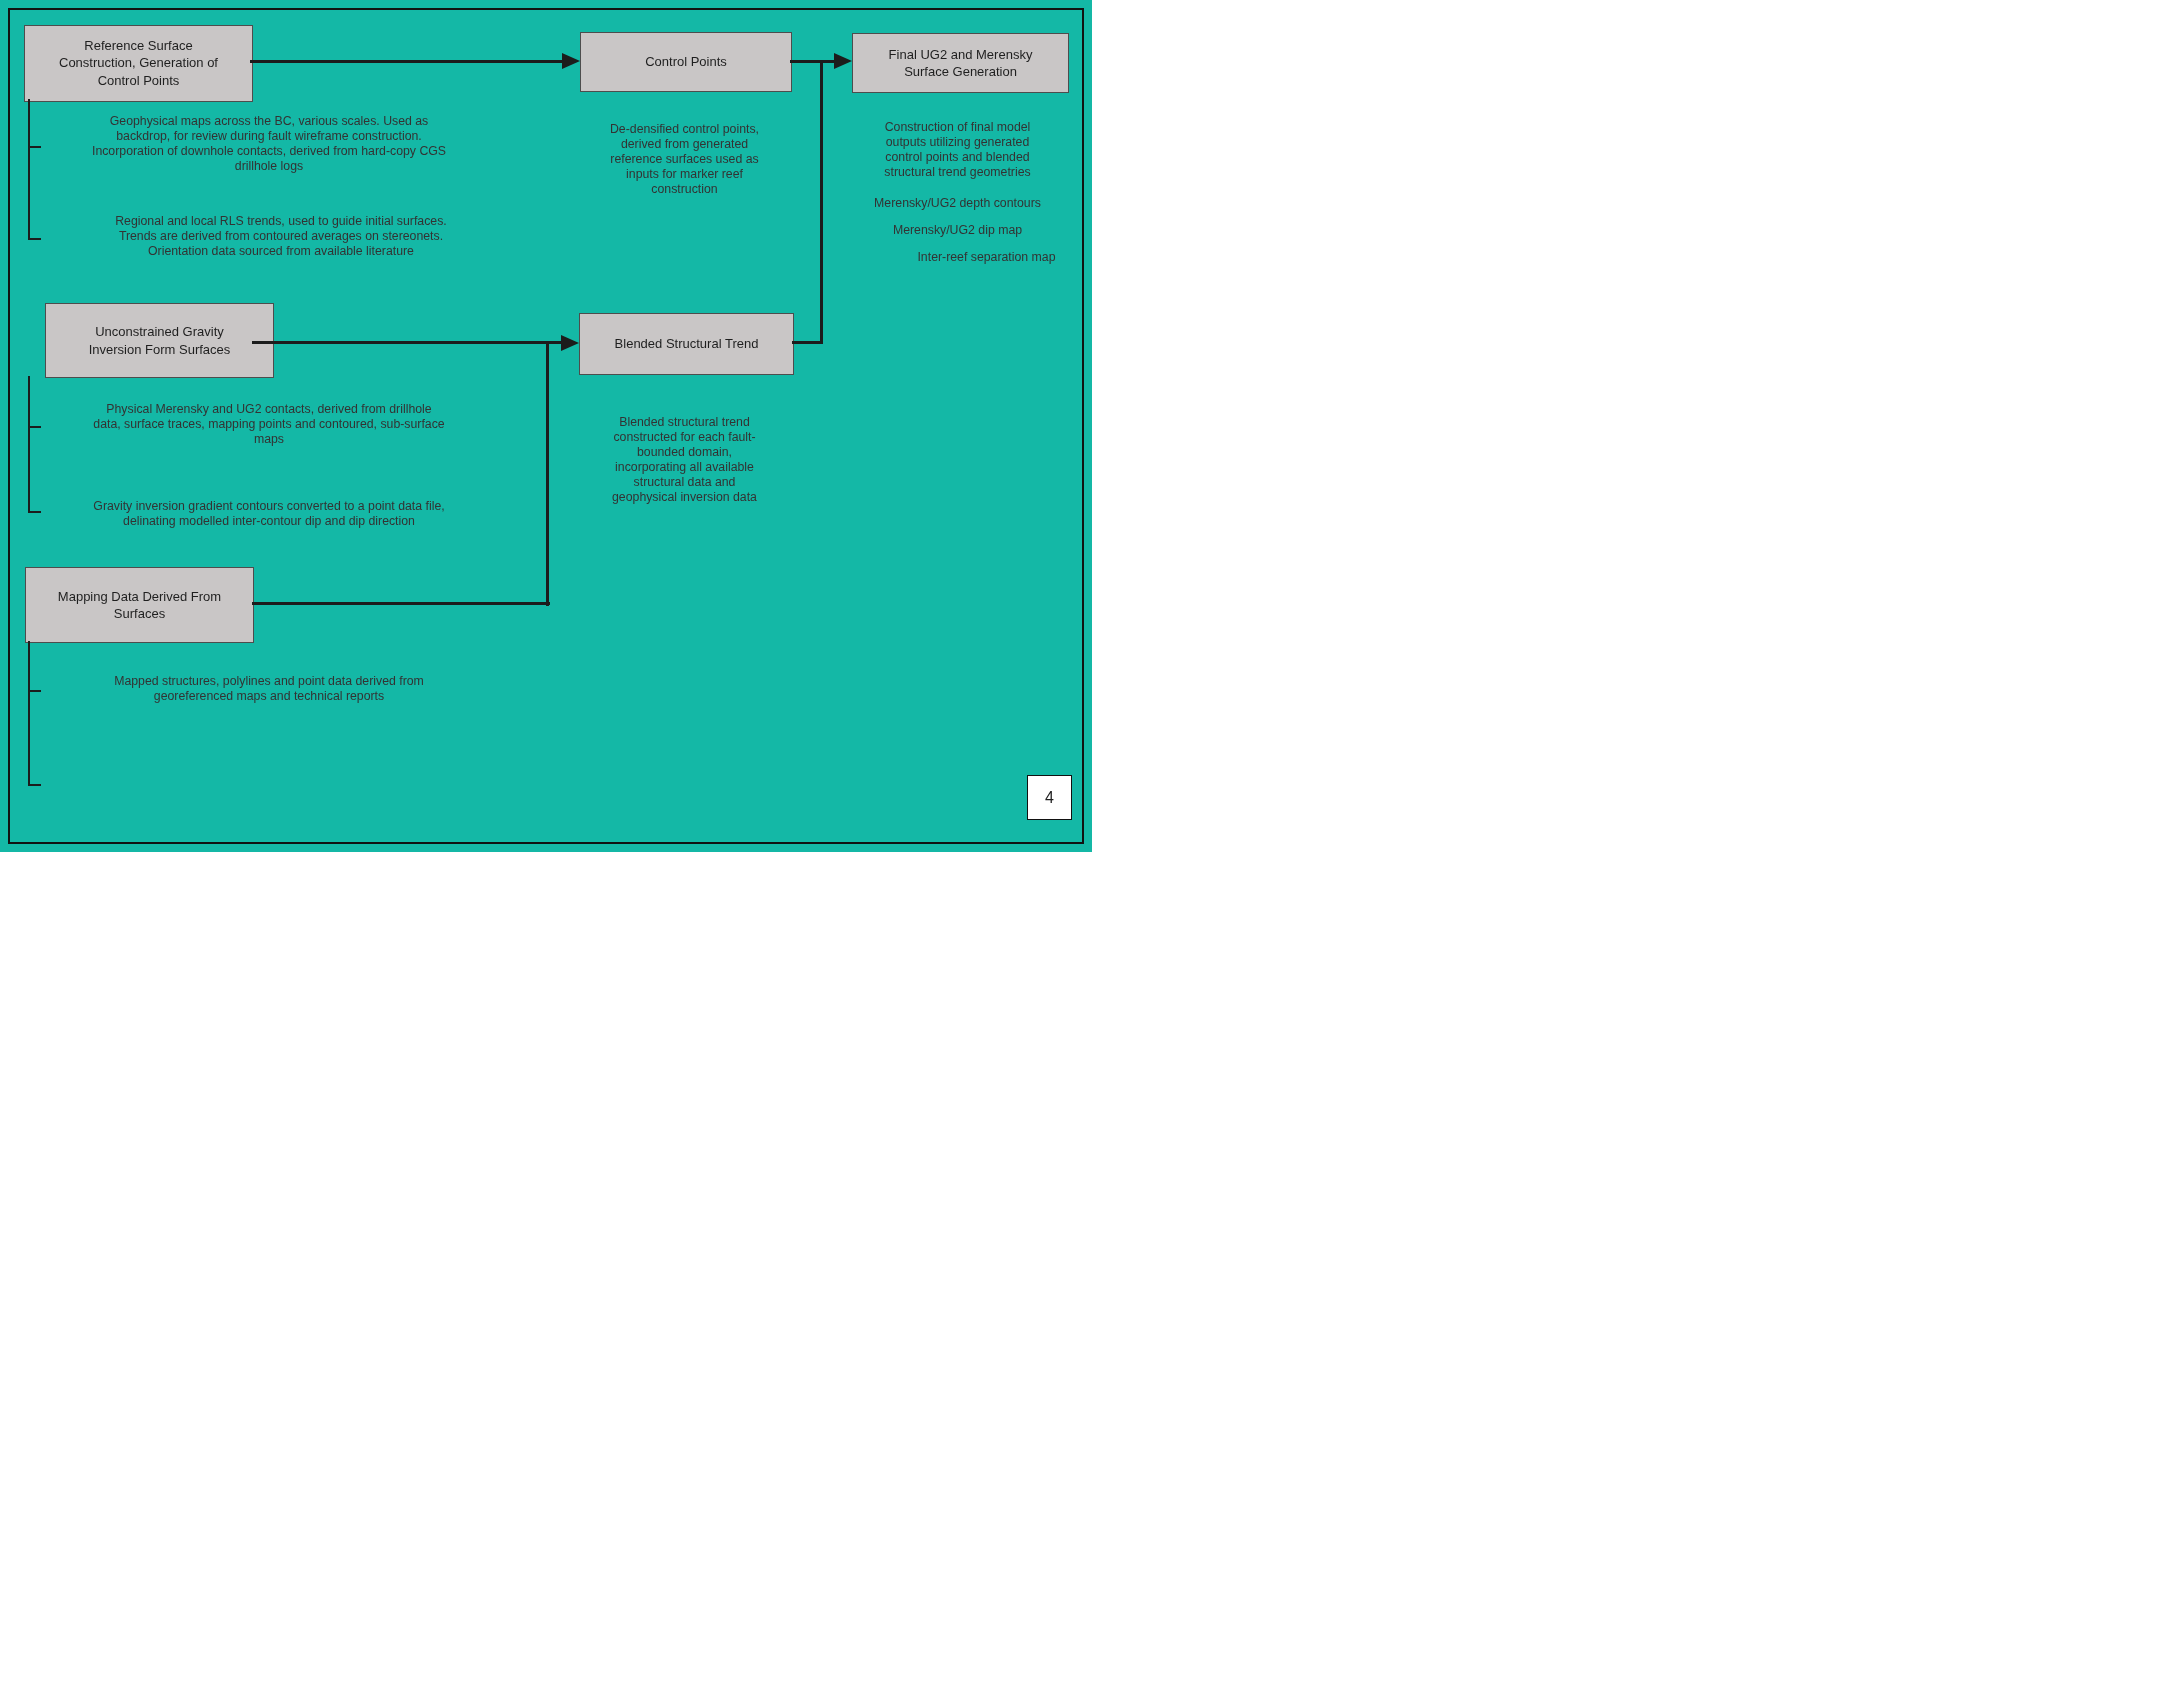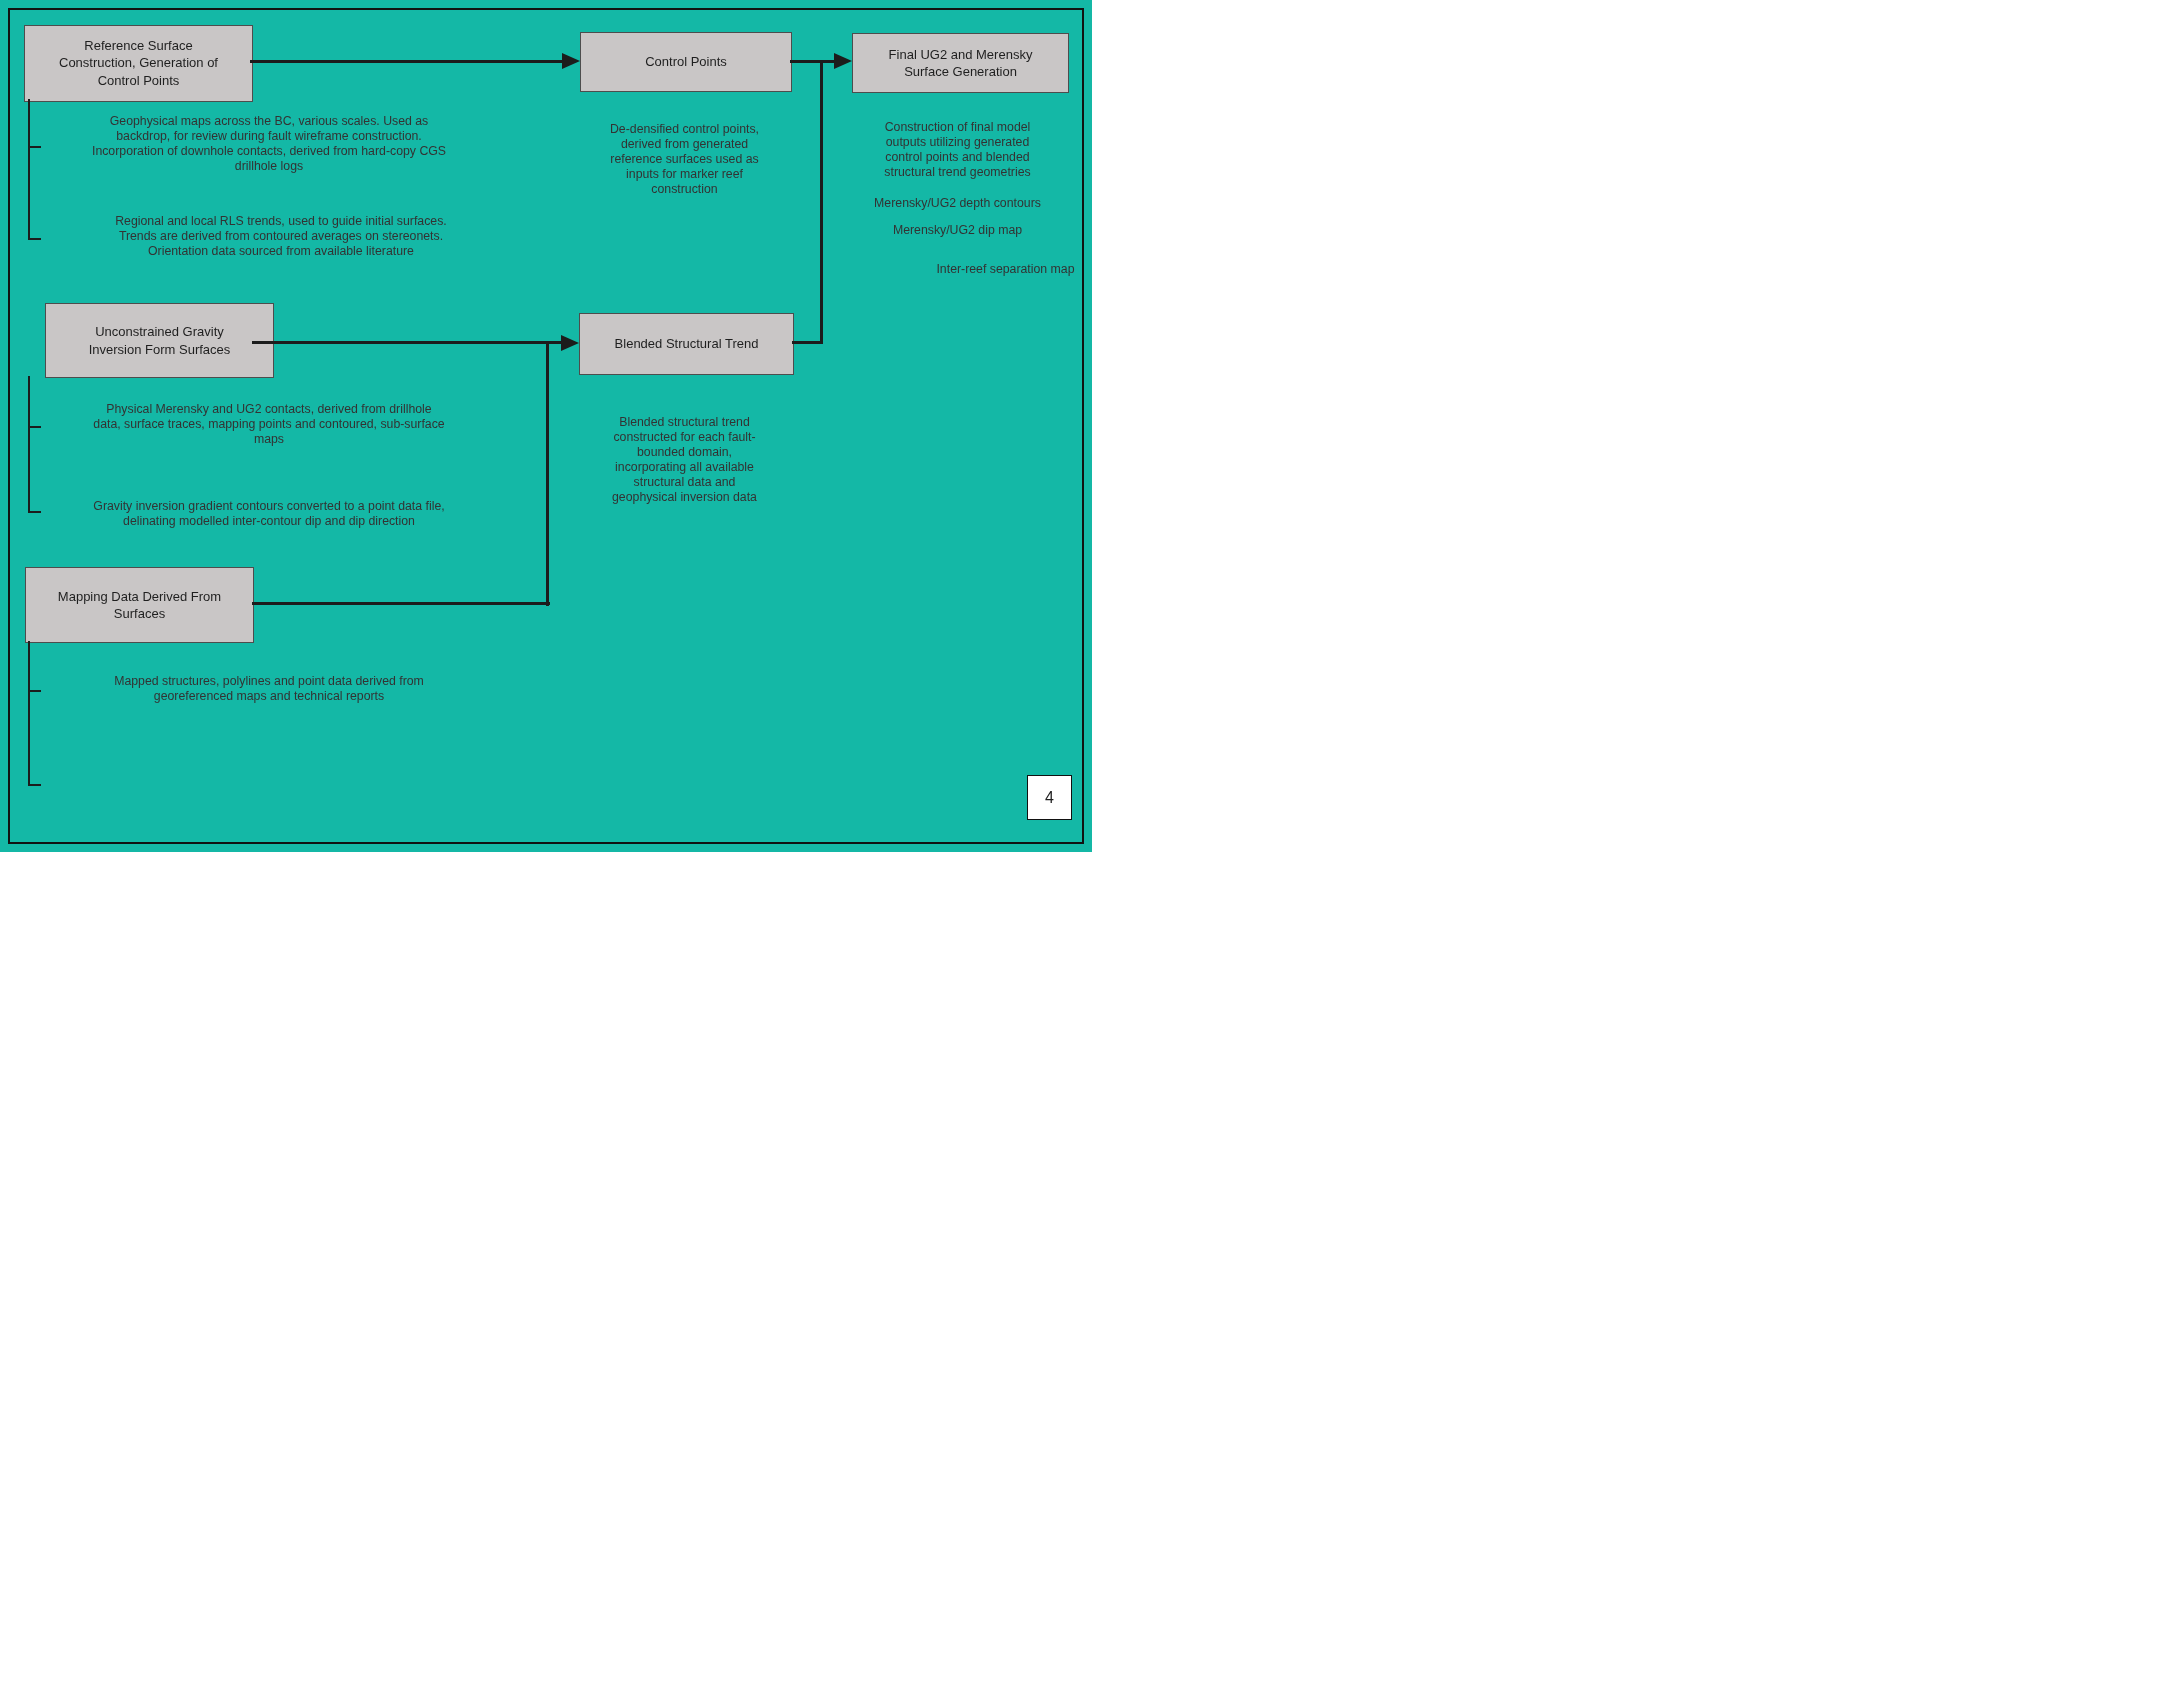--- a/index.html
+++ b/index.html
@@ -120,19 +120,19 @@
 incorporating all available
 structural data and
 geophysical inversion data</div>
 
   <div class="note" style="left:859px; top:120px; width:197px;">Construction of final model
 outputs utilizing generated
 control points and blended
 structural trend geometries</div>
   <div class="note" style="left:859px; top:196px; width:197px;">Merensky/UG2 depth contours</div>
   <div class="note" style="left:859px; top:223px; width:197px;">Merensky/UG2 dip map</div>
-  <div class="note" style="left:907px; top:250px; width:197px;margin-top:12px;">Inter-reef separation map</div>
+  <div class="note" style="left:888px; top:250px; width:197px;">Inter-reef separation map</div>
 
   <div class="pagenum">
     <span>4</span>
   </div>
 </div>
 
 
 </body></html>

